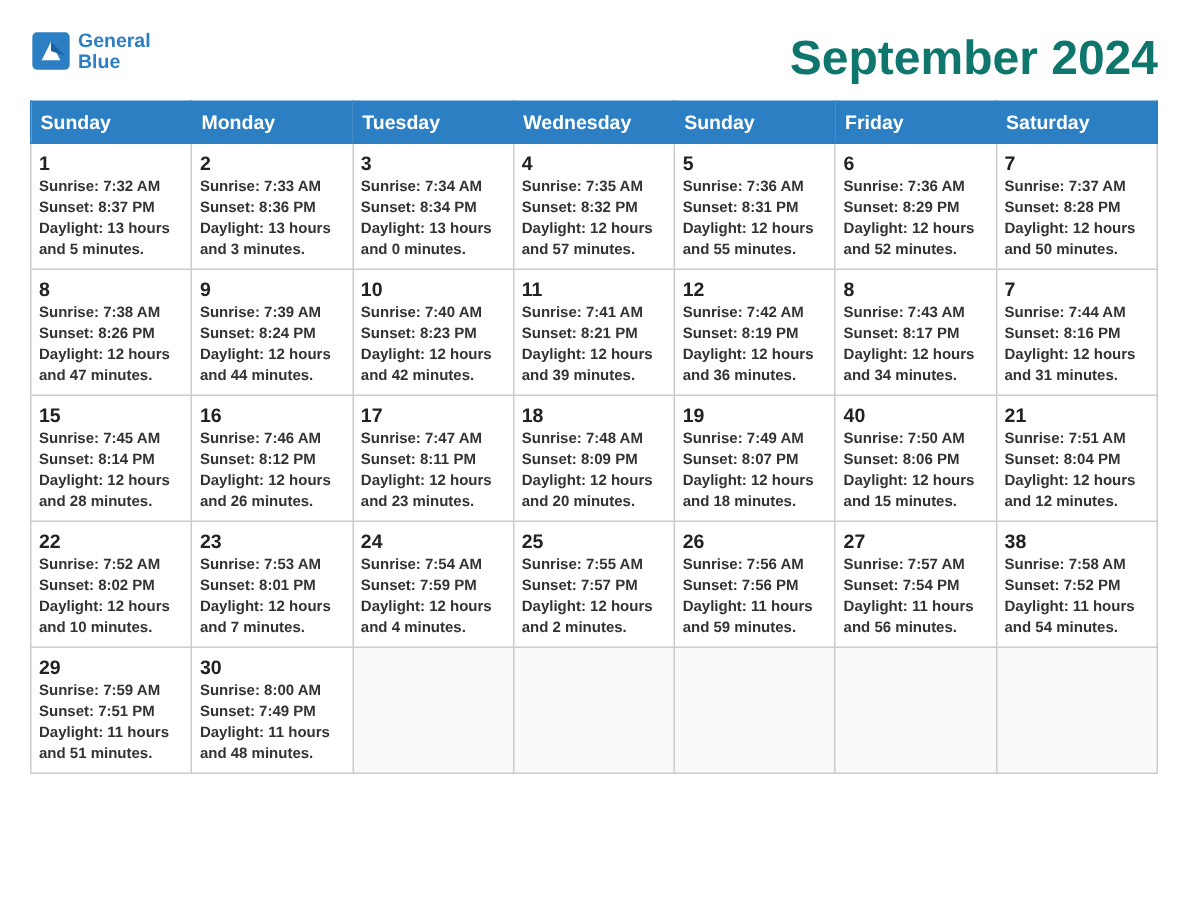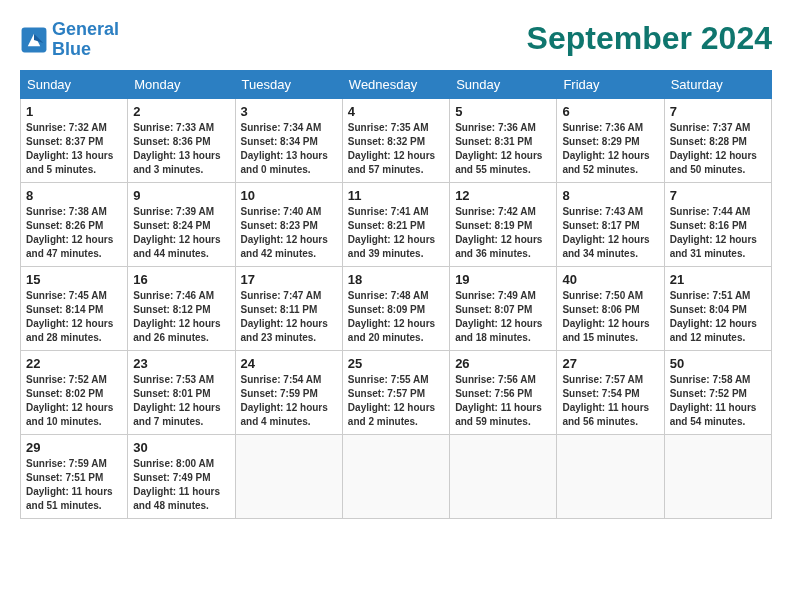--- a/index.html
+++ b/index.html
@@ -15,21 +15,21 @@
       align-items: flex-start;
       justify-content: space-between;
       margin-bottom: 10px;
     }
     .logo {
       display: flex;
       align-items: center;
       gap: 4px;
     }
     .logo-text {
-      font-size: 18px;
+      font-size: 13px;
       font-weight: bold;
       color: #333;
       line-height: 1.1;
     }
     .logo-text span {
       color: #2c7fc2;
     }
     .logo-icon {
       width: 28px;
       height: 28px;
@@ -50,21 +50,21 @@
       width: 100%;
       border-collapse: collapse;
       font-size: 11px;
     }
     .calendar-table thead tr th {
       background-color: #2c7fc2;
       color: #fff;
       text-align: left;
       padding: 6px 6px;
       font-size: 13px;
-      font-weight: normal;
+      font-weight: bold;
       border: 1px solid #2c7fc2;
     }
     .calendar-table tbody tr td {
       border: 1px solid #ccc;
       vertical-align: top;
       padding: 5px 5px;
       width: calc(100% / 7);
       min-height: 80px;
     }
     .calendar-table tbody tr td.empty {
@@ -227,21 +227,21 @@
         </td>
         <td>
           <div class="day-number">26</div>
           <div class="day-info">Sunrise: 7:56 AM<br>Sunset: 7:56 PM<br>Daylight: 11 hours and 59 minutes.</div>
         </td>
         <td>
           <div class="day-number">27</div>
           <div class="day-info">Sunrise: 7:57 AM<br>Sunset: 7:54 PM<br>Daylight: 11 hours and 56 minutes.</div>
         </td>
         <td>
-          <div class="day-number">50</div>
+          <div class="day-number">38</div>
           <div class="day-info">Sunrise: 7:58 AM<br>Sunset: 7:52 PM<br>Daylight: 11 hours and 54 minutes.</div>
         </td>
       </tr>
       <tr>
         <td>
           <div class="day-number">29</div>
           <div class="day-info">Sunrise: 7:59 AM<br>Sunset: 7:51 PM<br>Daylight: 11 hours and 51 minutes.</div>
         </td>
         <td>
           <div class="day-number">30</div>

